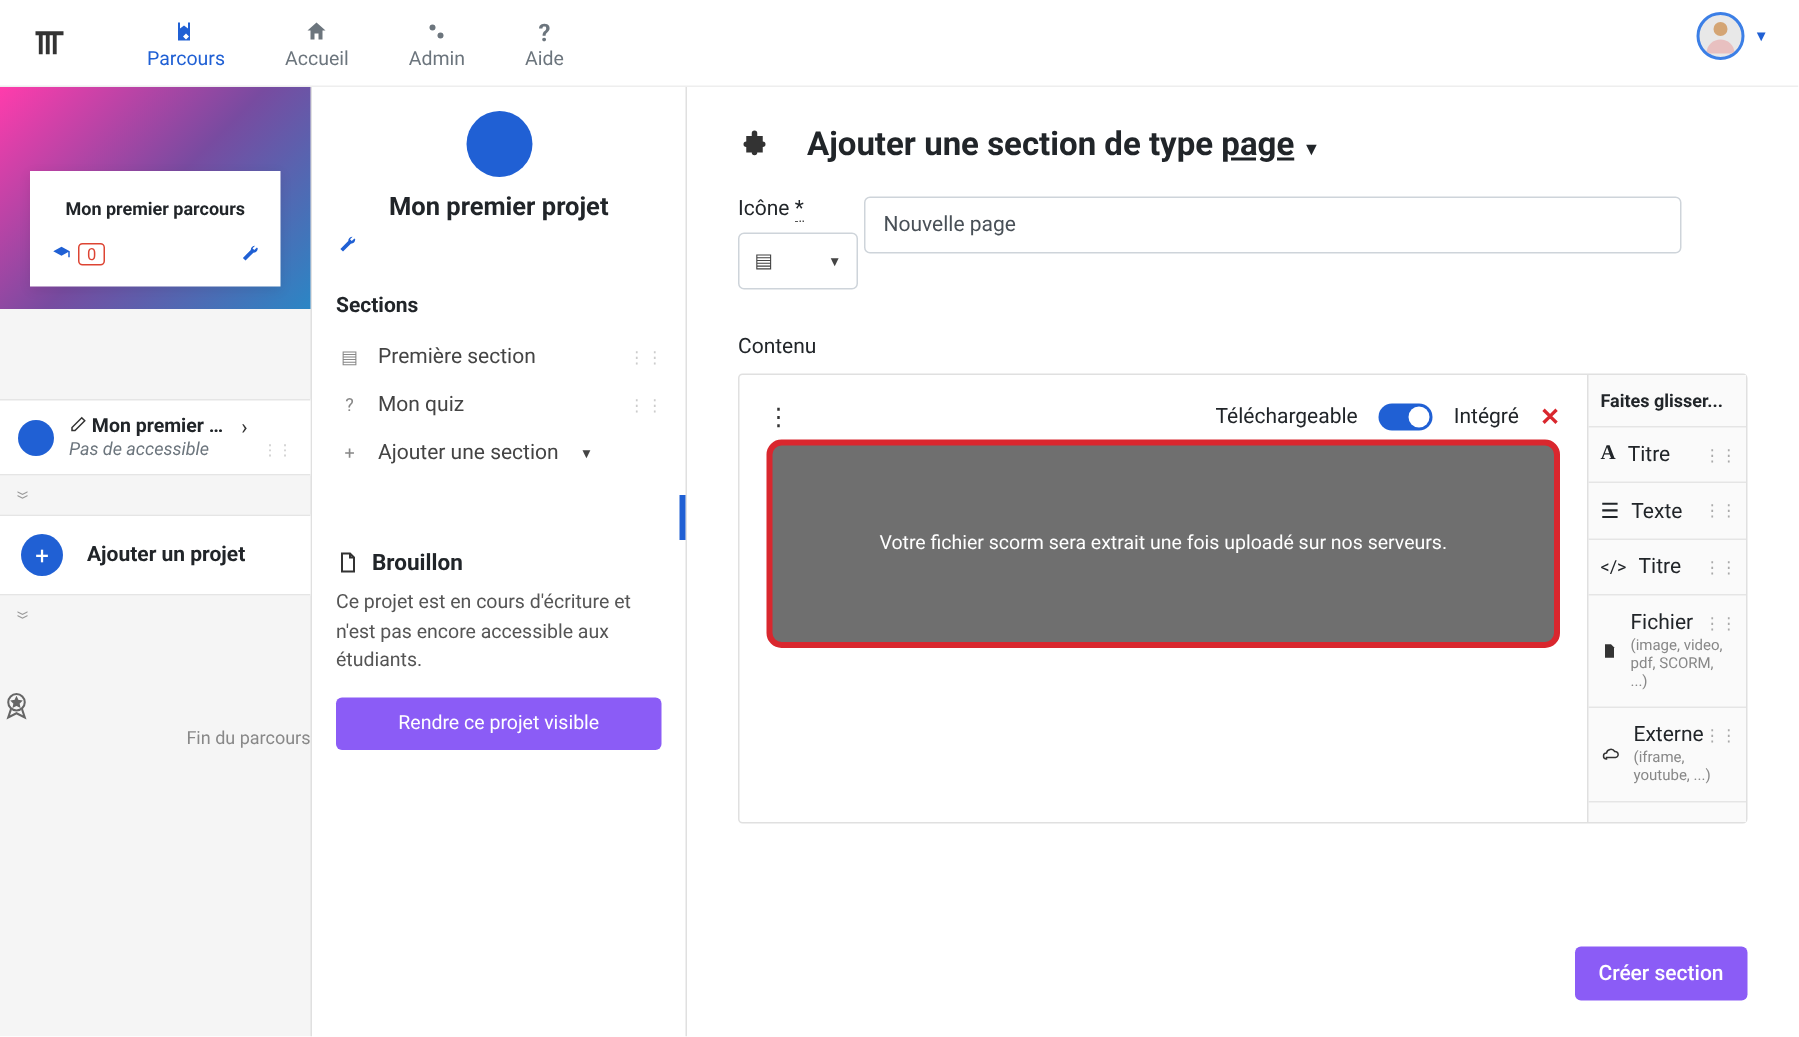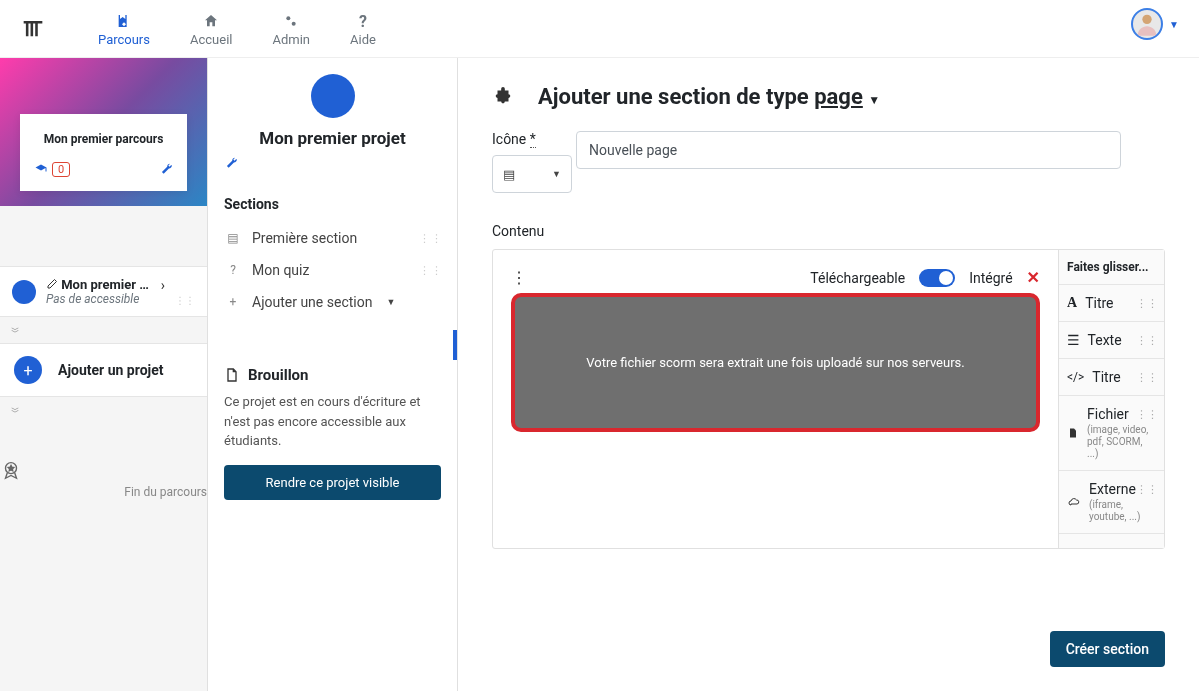--- a/index.html
+++ b/index.html
@@ -41,21 +41,21 @@
 .sections{margin-top:26px;padding-right:0}
 .sections-h{font-size:14px;font-weight:700;margin-bottom:10px}
 .sec-item{display:flex;align-items:center;gap:12px;padding:8px 6px 8px 2px;font-size:14px;color:#444;cursor:pointer;position:relative}
 .sec-ico{width:14px;text-align:center;color:#888;font-size:12px}
 .grip{margin-left:auto;color:#ccc;font-size:11px;letter-spacing:1px;margin-right:8px}
 .sec-add{display:flex;align-items:center;gap:12px;padding:8px 2px;font-size:14px;color:#444;cursor:pointer}
 .col2-sel{position:absolute;right:0;top:272px;width:4px;height:30px;background:#2060d4}
 .draft{margin-top:48px;padding-right:16px}
 .draft-h{font-size:15px;font-weight:700;display:flex;align-items:center;gap:8px;margin-bottom:8px}
 .draft-txt{font-size:13px;color:#555;line-height:1.5;margin-bottom:14px}
-.btn-primary{display:block;width:100%;background:#0c4a6e;color:#fff;border:none;border-radius:4px;padding:10px;font-size:13px;cursor:pointer}
+.btn-primary{display:block;width:100%;background:#8b5cf6;color:#fff;border:none;border-radius:4px;padding:10px;font-size:13px;cursor:pointer}
 .col3{flex:1;padding:26px 34px;overflow:auto;position:relative}
 .page-h{display:flex;align-items:center;gap:24px;font-size:22px;font-weight:700;margin-bottom:22px}
 .page-h em{text-decoration:underline;font-style:normal}
 .form-row{display:flex;gap:4px;margin-bottom:30px}
 .field{display:flex;flex-direction:column;gap:8px}
 .lbl{font-size:14px}
 .dottedu{border-bottom:1px dotted #555}
 .icon-sel{width:80px;height:38px;border:1px solid #ced4da;border-radius:4px;display:flex;align-items:center;justify-content:space-between;padding:0 10px;font-size:13px;color:#444;cursor:pointer}
 .name-input{width:545px;height:38px;border:1px solid #ced4da;border-radius:4px;padding:0 12px;font-size:14px;color:#495057}
 .content-lbl{font-size:14px;margin-bottom:10px}

